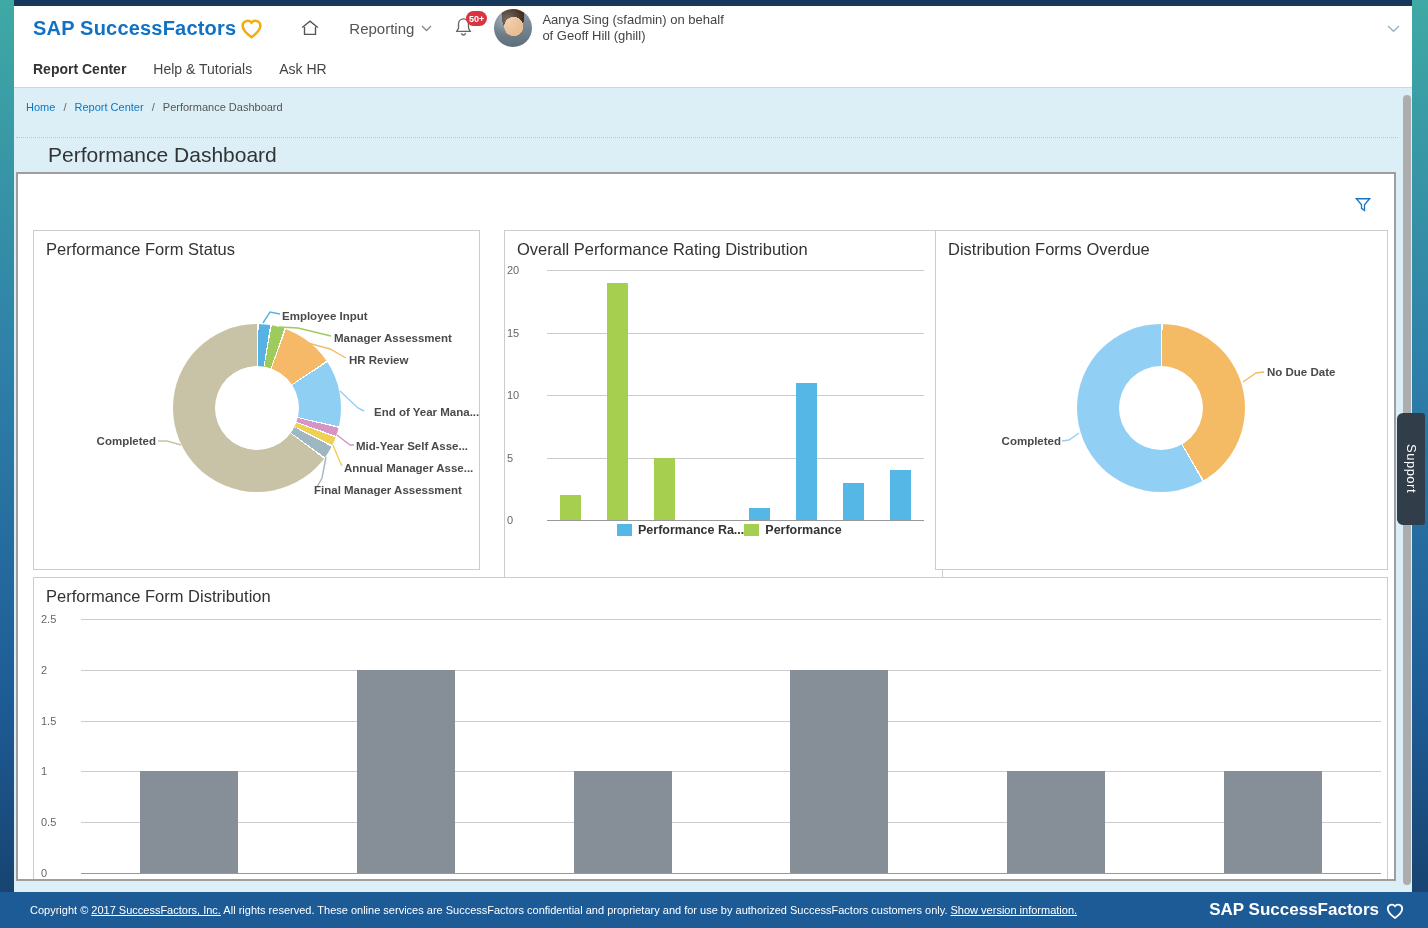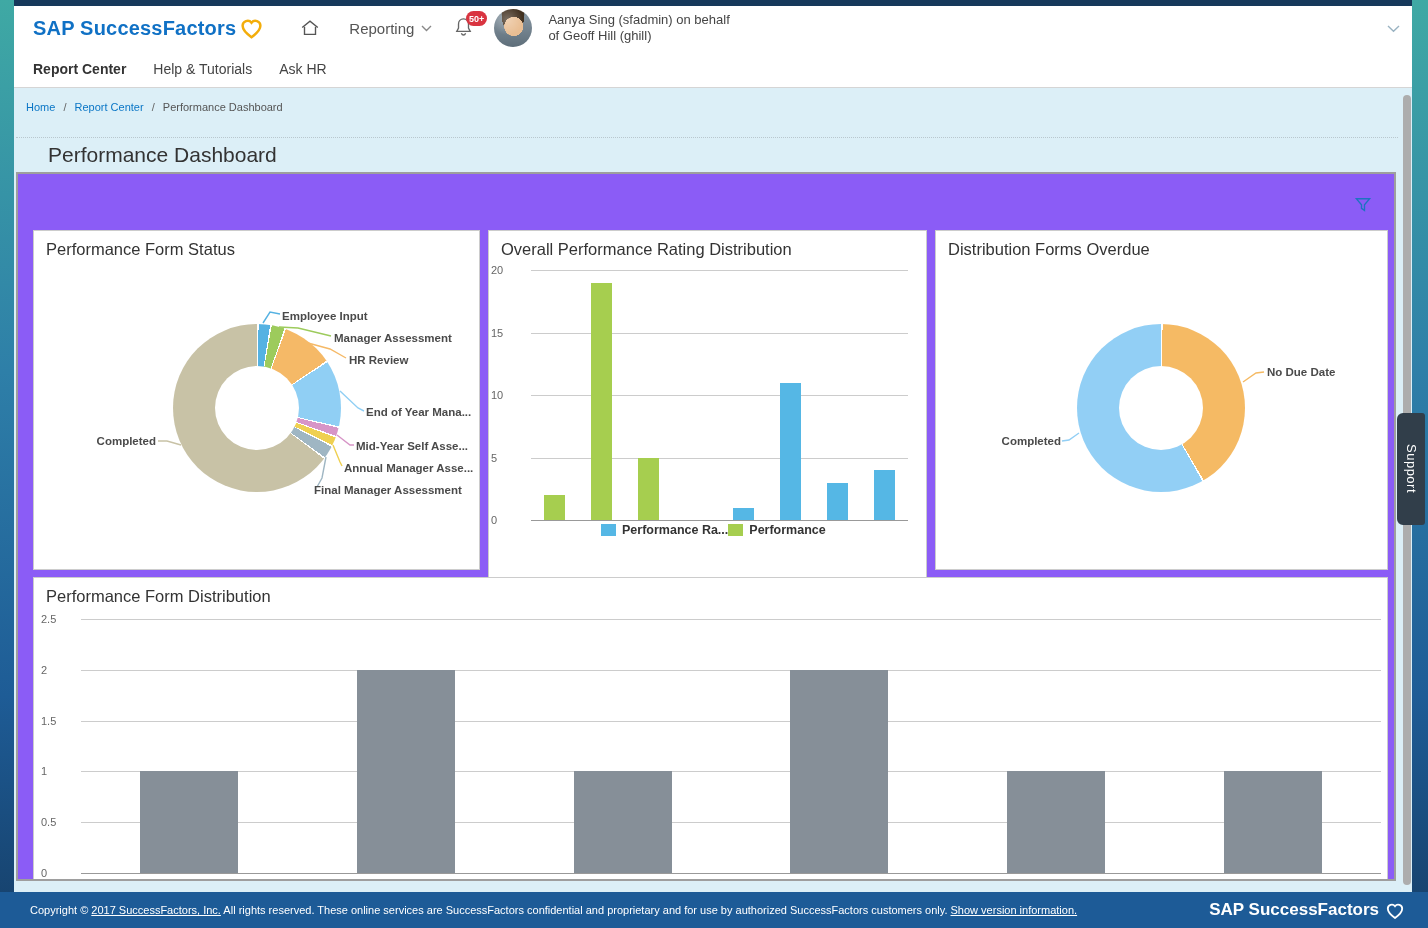--- a/index.html
+++ b/index.html
@@ -22,44 +22,44 @@
   .search-box input{flex:1;border:none;background:transparent;outline:none;font-size:13px;color:#444;font-family:"Liberation Sans",sans-serif;}
   .search-box input::placeholder{color:#666;}
   .bell-wrap{position:relative;margin-left:20px;width:26px;height:28px;cursor:pointer;}
   .badge{position:absolute;top:-3px;right:-9px;min-width:21px;height:15px;background:#D93440;color:#fff;font-size:9px;font-weight:bold;border-radius:8px;display:flex;align-items:center;justify-content:center;padding:0 3px;}
   .avatar{margin-left:16px;width:38px;height:38px;border-radius:50%;flex:0 0 auto;cursor:pointer;
     background:
       radial-gradient(circle at 35% 28%, rgba(255,255,255,.30), transparent 42%),
       radial-gradient(circle at 52% 46%, #E9BE93 0 33%, transparent 34%),
       radial-gradient(ellipse at 50% 14%, #41301F 0 42%, transparent 43%),
       linear-gradient(180deg,#8C9BA6,#5E6E7A);}
-  .user-name{margin-left:16px;font-size:13px;line-height:16px;color:#444;cursor:pointer;}
+  .user-name{margin-left:10px;font-size:13px;line-height:16px;color:#444;cursor:pointer;}
   .user-caret{margin-left:auto;margin-right:2px;cursor:pointer;}
 
   
   .nav{height:38px;background:#fff;border-bottom:1px solid #D5D5D5;display:flex;align-items:center;gap:27px;padding-left:19px;}
   .nav-item{font-size:14px;color:#444;cursor:pointer;}
   .nav-item.active{font-weight:bold;color:#333;}
 
   
   .zone{flex:1;position:relative;}
   .breadcrumb{position:absolute;left:12px;top:13px;font-size:11px;color:#666;}
   .breadcrumb .crumb{color:#0A76C6;cursor:pointer;}
   .breadcrumb .sep{margin:0 5px;color:#666;}
   .breadcrumb .current{color:#555;}
   .dotted-divider{position:absolute;left:2px;right:14px;top:49px;border-top:1px dotted #B9C7CE;}
   .page-title{position:absolute;left:34px;top:55px;font-size:21px;color:#333;}
 
-  .container{position:absolute;left:2px;top:84px;width:1380px;height:709px;background:#8b5cf6;border:2px solid #9E9E9E;overflow:hidden;}
+  .container{position:absolute;left:2px;top:84px;width:1380px;height:709px;background:#ffffff;border:2px solid #9E9E9E;overflow:hidden;}
   .filter-btn{position:absolute;right:18px;top:18px;width:26px;height:26px;display:flex;align-items:center;justify-content:center;cursor:pointer;}
 
   .panel{position:absolute;background:#fff;border:1px solid #CCCCCC;overflow:hidden;}
   .panel-title{position:absolute;left:12px;top:9px;font-size:16.5px;color:#333;white-space:nowrap;}
   #panel-form-status{left:15px;top:56px;width:447px;height:340px;}
-  #panel-rating-dist{left:470px;top:56px;width:439px;height:440px;text-decoration:underline;}
+  #panel-rating-dist{left:486px;top:56px;width:439px;height:440px;text-decoration:underline;}
   #panel-forms-overdue{left:917px;top:56px;width:453px;height:340px;}
   #panel-form-dist{left:15px;top:403px;width:1355px;height:334px;}
 
   .chart-layer{position:absolute;inset:0;}
   .disc{position:absolute;border-radius:50%;}
   .hole{position:absolute;border-radius:50%;background:#fff;}
   .leaders{position:absolute;inset:0;width:100%;height:100%;pointer-events:none;}
   .dlabel{position:absolute;font-size:11.5px;font-weight:bold;color:#4A4A4A;white-space:nowrap;}
 
   .gridline{position:absolute;height:1px;background:#CCCCCC;}
@@ -163,21 +163,21 @@
               <polyline points="274,112 296,118 312,127" fill="none" stroke="#F5B967" stroke-width="1.4"></polyline>
               <polyline points="306,160 324,177 330,180" fill="none" stroke="#90CFF4" stroke-width="1.4"></polyline>
               <polyline points="303,204 316,214 320,214" fill="none" stroke="#D795C7" stroke-width="1.4"></polyline>
               <polyline points="299,214 306,231 308,235" fill="none" stroke="#EFD051" stroke-width="1.4"></polyline>
               <polyline points="292,226 288,247 283,256" fill="none" stroke="#9FB6C3" stroke-width="1.4"></polyline>
               <polyline points="147,214 133,210 124,210" fill="none" stroke="#C8C2A6" stroke-width="1.4"></polyline>
             </svg>
             <div class="dlabel" style="left: 248px; top: 79px;">Employee Input</div>
             <div class="dlabel" style="left: 300px; top: 101px;">Manager Assessment</div>
             <div class="dlabel" style="left: 315px; top: 123px;">HR Review</div>
-            <div class="dlabel" style="left: 332px; top: 175px;">End of Year Mana...</div>
+            <div class="dlabel" style="left: 340px; top: 175px;">End of Year Mana...</div>
             <div class="dlabel" style="left: 322px; top: 209px;">Mid-Year Self Asse...</div>
             <div class="dlabel" style="left: 310px; top: 231px;">Annual Manager Asse...</div>
             <div class="dlabel" style="left: 280px; top: 253px;">Final Manager Assessment</div>
             <div class="dlabel" style="left: 122px; top: 204px; transform: translateX(-100%);">Completed</div>
           </div>
         </div>
 
       <div class="panel" id="panel-rating-dist">
         <div class="panel-title">Overall Performance Rating Distribution</div>
       <div class="chart-layer">

